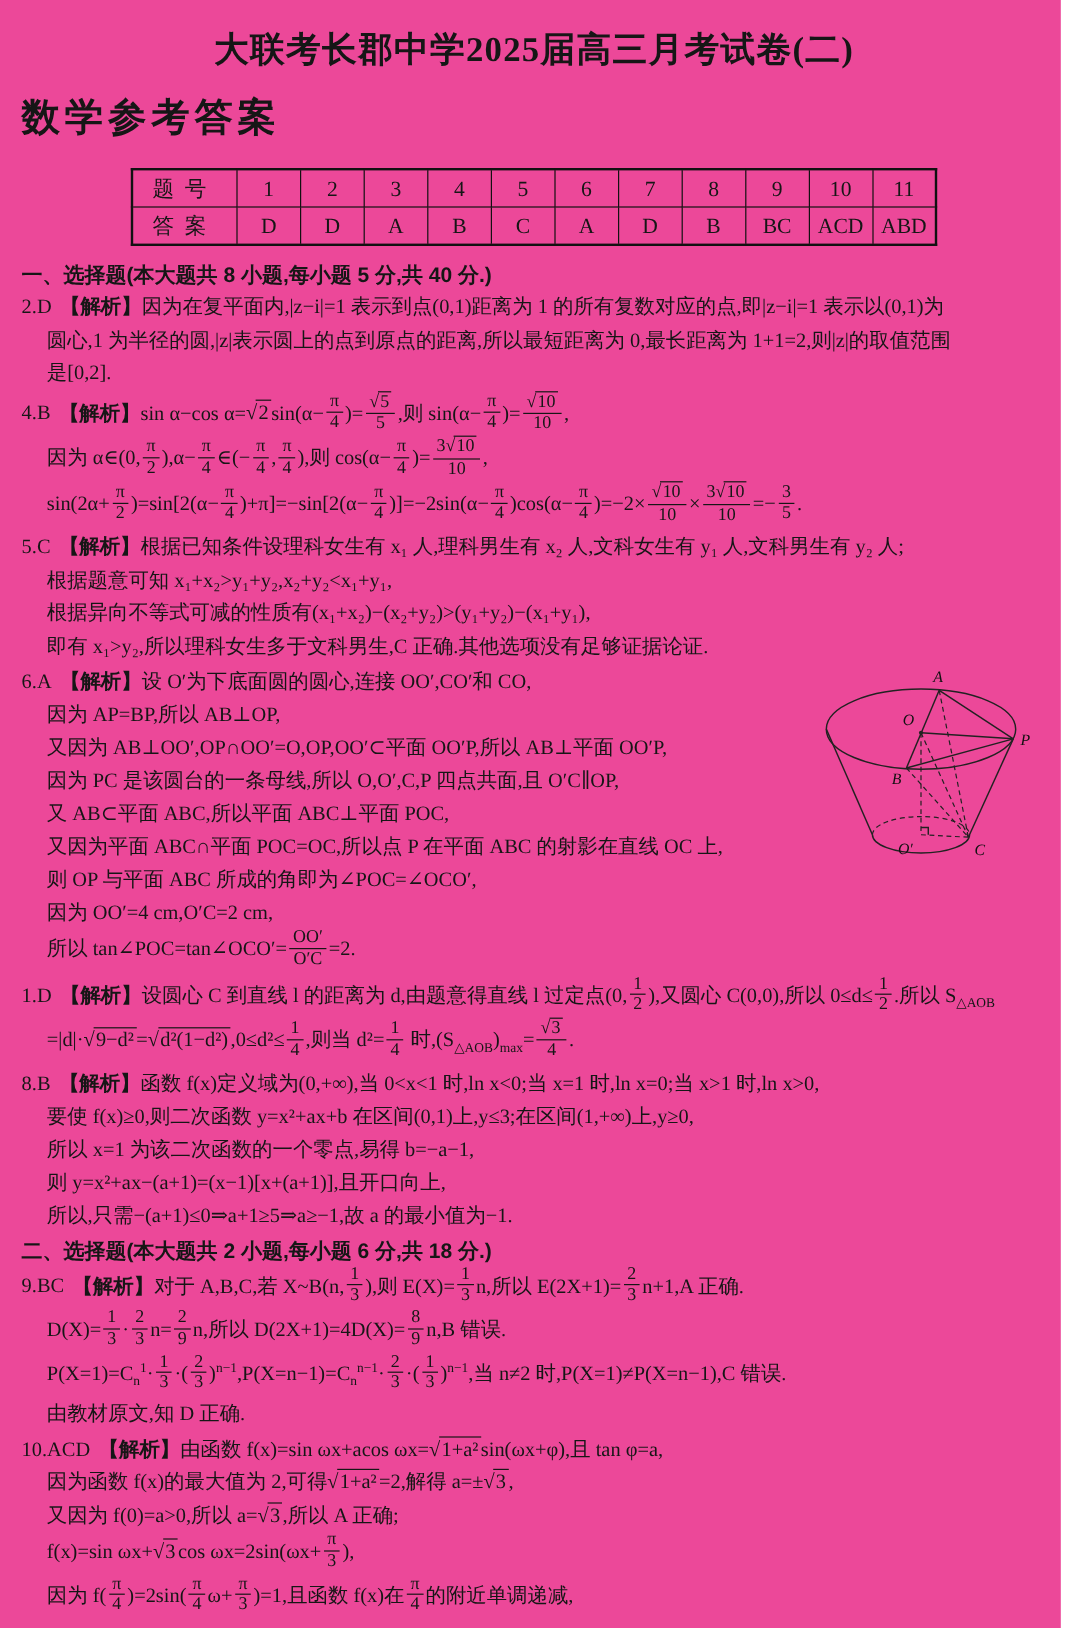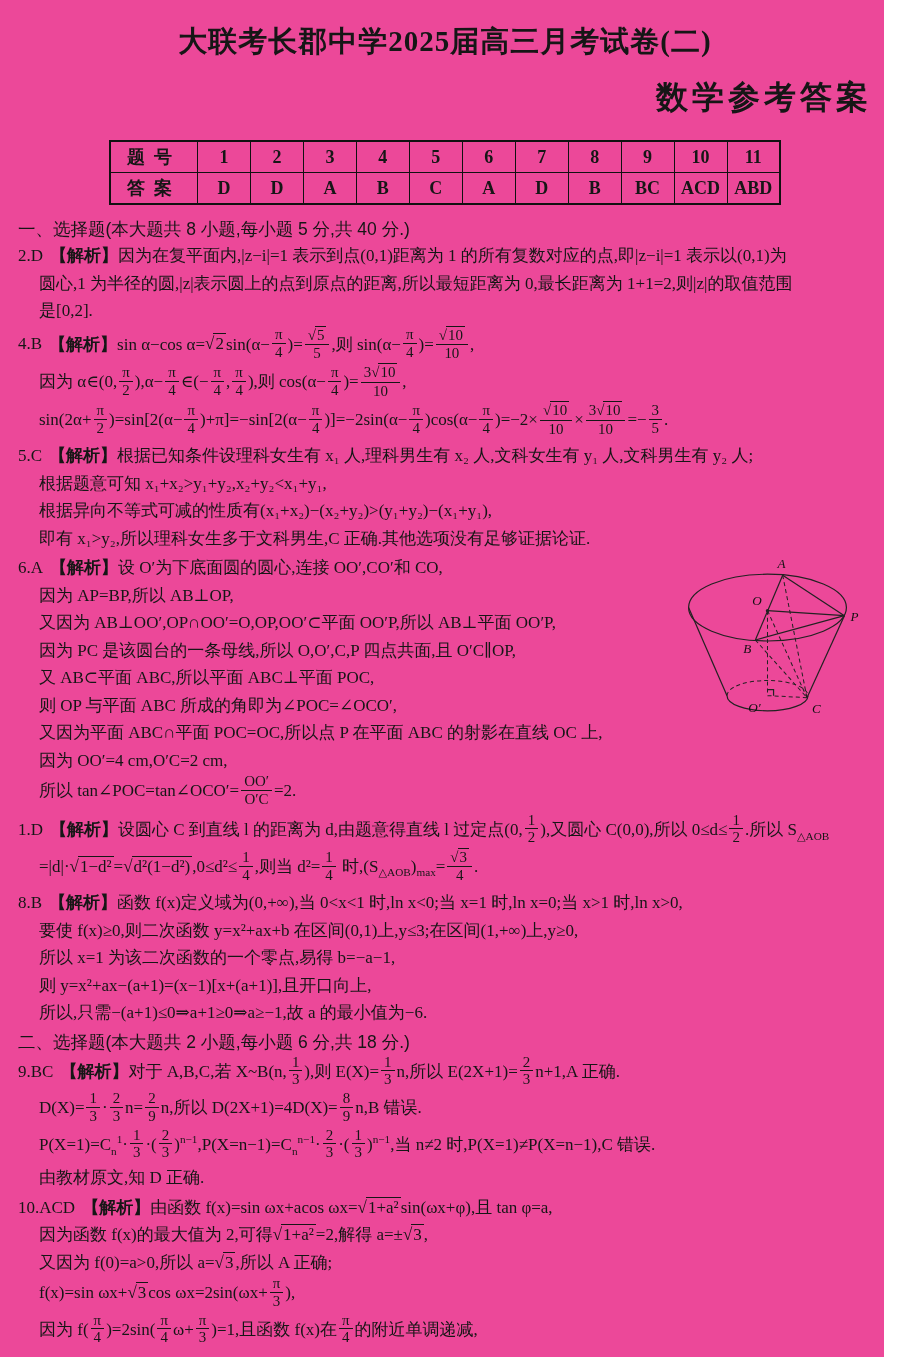--- a/index.html
+++ b/index.html
@@ -1,27 +1,27 @@
 <!DOCTYPE html>
 <html><head>
 <meta charset="utf-8">
 <style>
   html,body{margin:0;padding:0;background:#ffffff;}
   .page{position:relative;width:884px;height:1357px;box-sizing:border-box;overflow:hidden;
         background:#ec4899;color:#161616;padding:14px 12px 0 18px;
         font-family:"Liberation Serif","DejaVu Serif",serif;font-size:17px;}
   .title{text-align:center;font-weight:bold;font-size:29px;letter-spacing:1px;margin-top:8px;}
-  .subtitle{text-align:right;font-weight:bold;font-size:32px;letter-spacing:4px;margin-top:14px;
+  .subtitle{text-align:left;font-weight:bold;font-size:32px;letter-spacing:4px;margin-top:14px;
         font-family:"Liberation Sans","DejaVu Sans",sans-serif;}
   table.anstable{border-collapse:collapse;margin:20px auto 12px auto;table-layout:fixed;width:672px;
         border:2.5px solid #111;}
   table.anstable th,table.anstable td{border:1.4px solid #111;text-align:center;height:30px;
-        font-size:18px;padding:0;font-weight:bold;}
+        font-size:18px;padding:0;font-weight:normal;}
   table.anstable th{width:86px;letter-spacing:9px;}
-  .sec-heading{font-weight:normal;font-size:17.5px;margin:3px 0 2px 0;
+  .sec-heading{font-weight:bold;font-size:17.5px;margin:3px 0 2px 0;
         font-family:"Liberation Sans","DejaVu Sans",sans-serif;}
   .item{margin:0 0 4px 0;}
   .line{margin:2px 0;line-height:1.5;}
   .cont{margin-left:21px;}
   .qlabel{margin-right:7px;}
   b{font-family:"Liberation Sans","DejaVu Sans",sans-serif;font-weight:bold;}
   sub,sup{font-size:.66em;}
   .fr{display:inline-flex;flex-direction:column;align-items:center;vertical-align:middle;
       line-height:1.12;font-size:.88em;margin:0 2px;transform:translateY(-2px);text-align:center;}
   .fr .nu{border-bottom:1.2px solid #161616;padding:0 3px 0 3px;}
@@ -171,53 +171,53 @@
     <text x="76" y="97">B</text>
     <text x="81" y="155">O′</text>
     <text x="144" y="156">C</text>
   </svg>
 </div>
         <div class="line"><span class="qlabel">6.A</span><b>【解析】</b>设 O′为下底面圆的圆心,连接 OO′,CO′和 CO,</div>
         <div class="line cont">因为 AP=BP,所以 AB⊥OP,</div>
         <div class="line cont">又因为 AB⊥OO′,OP∩OO′=O,OP,OO′⊂平面 OO′P,所以 AB⊥平面 OO′P,</div>
         <div class="line cont">因为 PC 是该圆台的一条母线,所以 O,O′,C,P 四点共面,且 O′C∥OP,</div>
         <div class="line cont">又 AB⊂平面 ABC,所以平面 ABC⊥平面 POC,</div>
+        <div class="line cont">又因为平面 ABC∩平面 POC=OC,所以点 P 在平面 ABC 的射影在直线 OC 上,</div>
         <div class="line cont">则 OP 与平面 ABC 所成的角即为∠POC=∠OCO′,</div>
-        <div class="line cont">又因为平面 ABC∩平面 POC=OC,所以点 P 在平面 ABC 的射影在直线 OC 上,</div>
         <div class="line cont">因为 OO′=4 cm,O′C=2 cm,</div>
         <div class="line cont">所以 tan∠POC=tan∠OCO′=<span class="fr">
             <span class="nu">OO′</span>
             <span class="de">O′C</span>
           </span>=2.</div>
       </div>
       <div class="item">
         <div class="line"><span class="qlabel">1.D</span><b>【解析】</b>设圆心 C 到直线 l 的距离为 d,由题意得直线 l 过定点(0,<span class="fr">
             <span class="nu">1</span>
             <span class="de">2</span>
           </span>),又圆心 C(0,0),所以 0≤d≤<span class="fr">
             <span class="nu">1</span>
             <span class="de">2</span>
           </span>.所以 S<sub>△AOB</sub></div>
-        <div class="line cont">=|d|·<span class="sq"><span class="rd">√</span><span class="vb">1−d²</span></span>=<span class="sq"><span class="rd">√</span><span class="vb">d²(1−d²)</span></span>,0≤d²≤<span class="fr">
+        <div class="line cont">=|d|·<span class="sq"><span class="rd">√</span><span class="vb">9−d²</span></span>=<span class="sq"><span class="rd">√</span><span class="vb">d²(1−d²)</span></span>,0≤d²≤<span class="fr">
             <span class="nu">1</span>
             <span class="de">4</span>
           </span>,则当 d²=<span class="fr">
             <span class="nu">1</span>
             <span class="de">4</span>
           </span> 时,(S<sub>△AOB</sub>)<sub>max</sub>=<span class="fr">
             <span class="nu"><span class="sq"><span class="rd">√</span><span class="vb">3</span></span></span>
             <span class="de">4</span>
           </span>.</div>
       </div>
       <div class="item">
         <div class="line"><span class="qlabel">8.B</span><b>【解析】</b>函数 f(x)定义域为(0,+∞),当 0&lt;x&lt;1 时,ln x&lt;0;当 x=1 时,ln x=0;当 x&gt;1 时,ln x&gt;0,</div>
         <div class="line cont">要使 f(x)≥0,则二次函数 y=x²+ax+b 在区间(0,1)上,y≤3;在区间(1,+∞)上,y≥0,</div>
         <div class="line cont">所以 x=1 为该二次函数的一个零点,易得 b=−a−1,</div>
         <div class="line cont">则 y=x²+ax−(a+1)=(x−1)[x+(a+1)],且开口向上,</div>
-        <div class="line cont">所以,只需−(a+1)≤0⇒a+1≥0⇒a≥−1,故 a 的最小值为−6.</div>
+        <div class="line cont">所以,只需−(a+1)≤0⇒a+1≥5⇒a≥−1,故 a 的最小值为−1.</div>
       </div>
       <div class="sec-heading">二、选择题(本大题共 2 小题,每小题 6 分,共 18 分.)</div>
       <div class="item">
         <div class="line"><span class="qlabel">9.BC</span><b>【解析】</b>对于 A,B,C,若 X~B(n,<span class="fr">
             <span class="nu">1</span>
             <span class="de">3</span>
           </span>),则 E(X)=<span class="fr">
             <span class="nu">1</span>
             <span class="de">3</span>
           </span>n,所以 E(2X+1)=<span class="fr">

